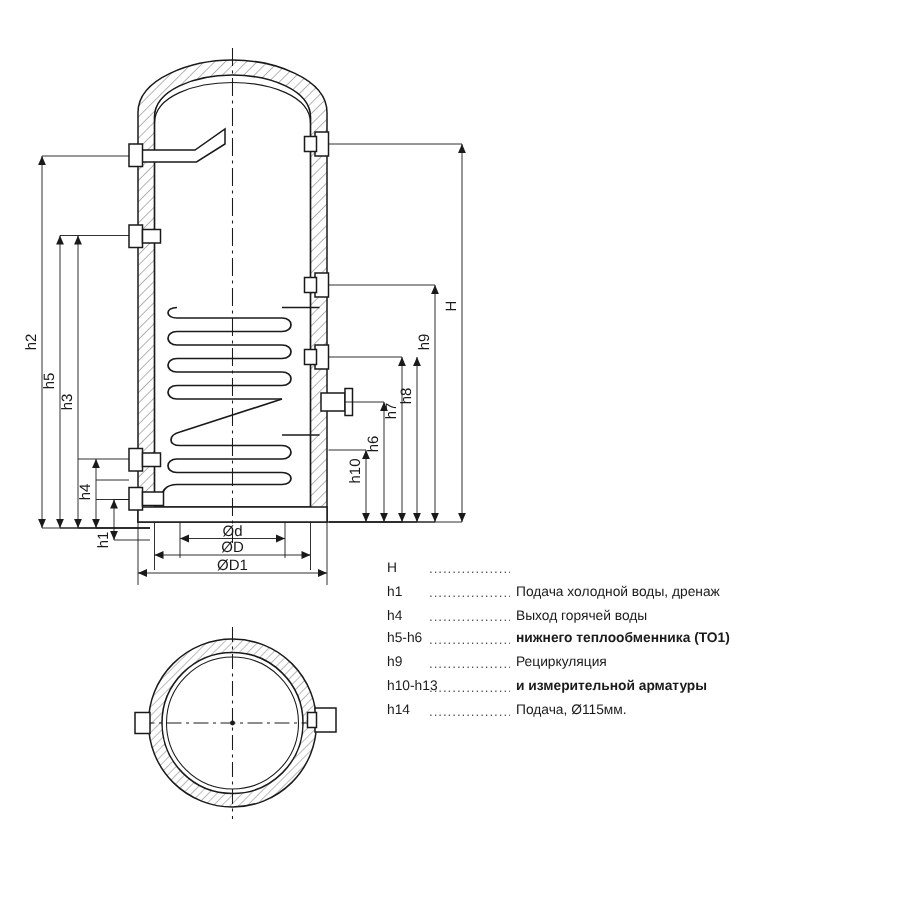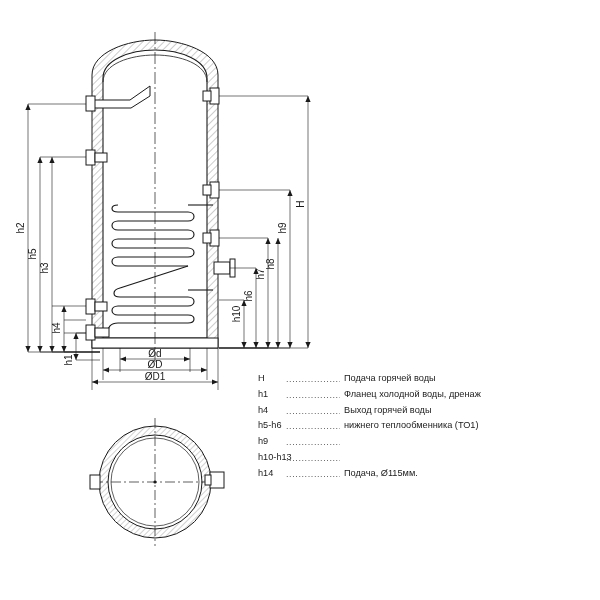--- a/index.html
+++ b/index.html
@@ -41,21 +41,21 @@
     white-space:nowrap;
     color:#555;
     font-size:9px;
     letter-spacing:0.6px;
     padding-top:1px;
   }
   .legend-desc{
     flex:1 1 auto;
     padding-left:4px;
   }
-  .legend-desc .l2{display:block;}
+  .legend-desc .l2{display:block;font-weight:bold;}
 </style>
 </head>
 <body>
 
 <div id="stage">
 
   <svg class="layer" viewBox="0 0 600 600">
     <defs>
       <pattern id="hatch" width="5" height="5" patternTransform="rotate(45)" patternUnits="userSpaceOnUse">
         <line x1="0" y1="0" x2="0" y2="5" stroke="#9a9a9a" stroke-width="1"></line>
@@ -254,52 +254,53 @@
 
       <circle cx="155" cy="482" r="1.6" fill="#1a1a1a" stroke="none"></circle>
     </g>
   </svg>
 
   <div class="legend">
 
     <div class="legend-row">
       <div class="legend-key">H</div>
       <div class="legend-dots">..........................</div>
-      <div class="legend-desc">Подача горячей воды</div>
     </div>
 
     <div class="legend-row">
       <div class="legend-key">h1</div>
       <div class="legend-dots">..........................</div>
-      <div class="legend-desc">Фланец холодной воды, дренаж</div>
+      <div class="legend-desc">Подача холодной воды, дренаж</div>
     </div>
 
     <div class="legend-row">
       <div class="legend-key">h4</div>
       <div class="legend-dots">..........................</div>
       <div class="legend-desc">Выход горячей воды</div>
     </div>
 
     <div class="legend-row">
       <div class="legend-key">h5-h6</div>
       <div class="legend-dots">..........................</div>
       <div class="legend-desc">
         <span class="l2">нижнего теплообменника (ТО1)</span>
       </div>
     </div>
 
     <div class="legend-row">
       <div class="legend-key">h9</div>
       <div class="legend-dots">..........................</div>
+      <div class="legend-desc">Рециркуляция</div>
     </div>
 
     <div class="legend-row">
       <div class="legend-key">h10-h13</div>
       <div class="legend-dots">..........................</div>
       <div class="legend-desc">
+        <span class="l2">и измерительной арматуры</span>
       </div>
     </div>
 
     <div class="legend-row">
       <div class="legend-key">h14</div>
       <div class="legend-dots">..........................</div>
       <div class="legend-desc">Подача, Ø115мм.</div>
     </div>
 
   </div>

